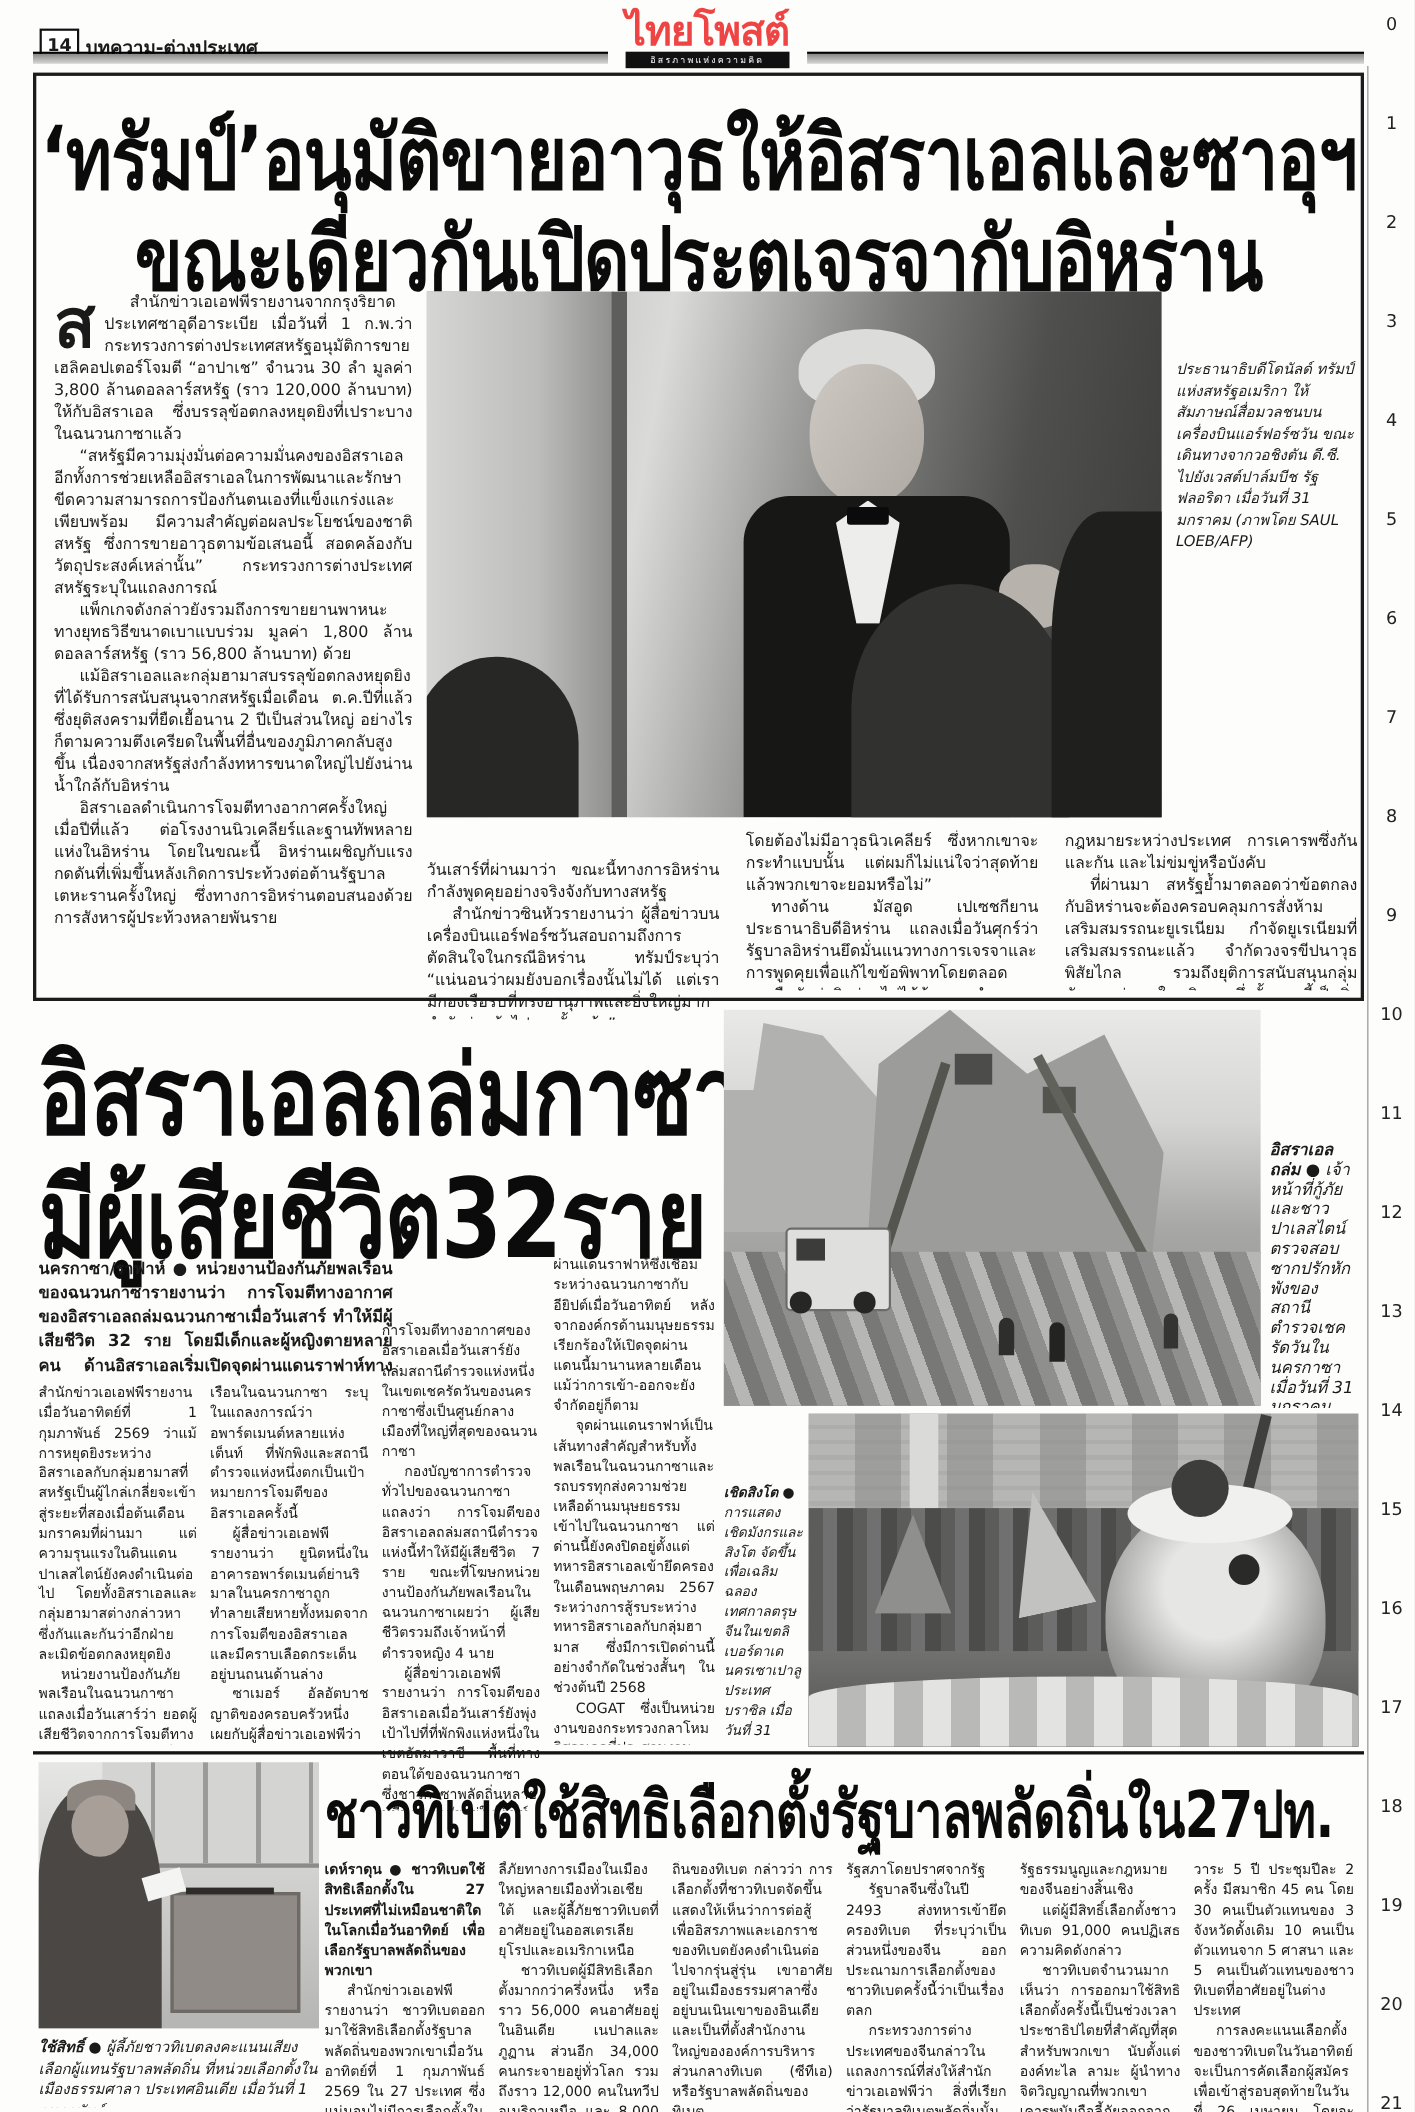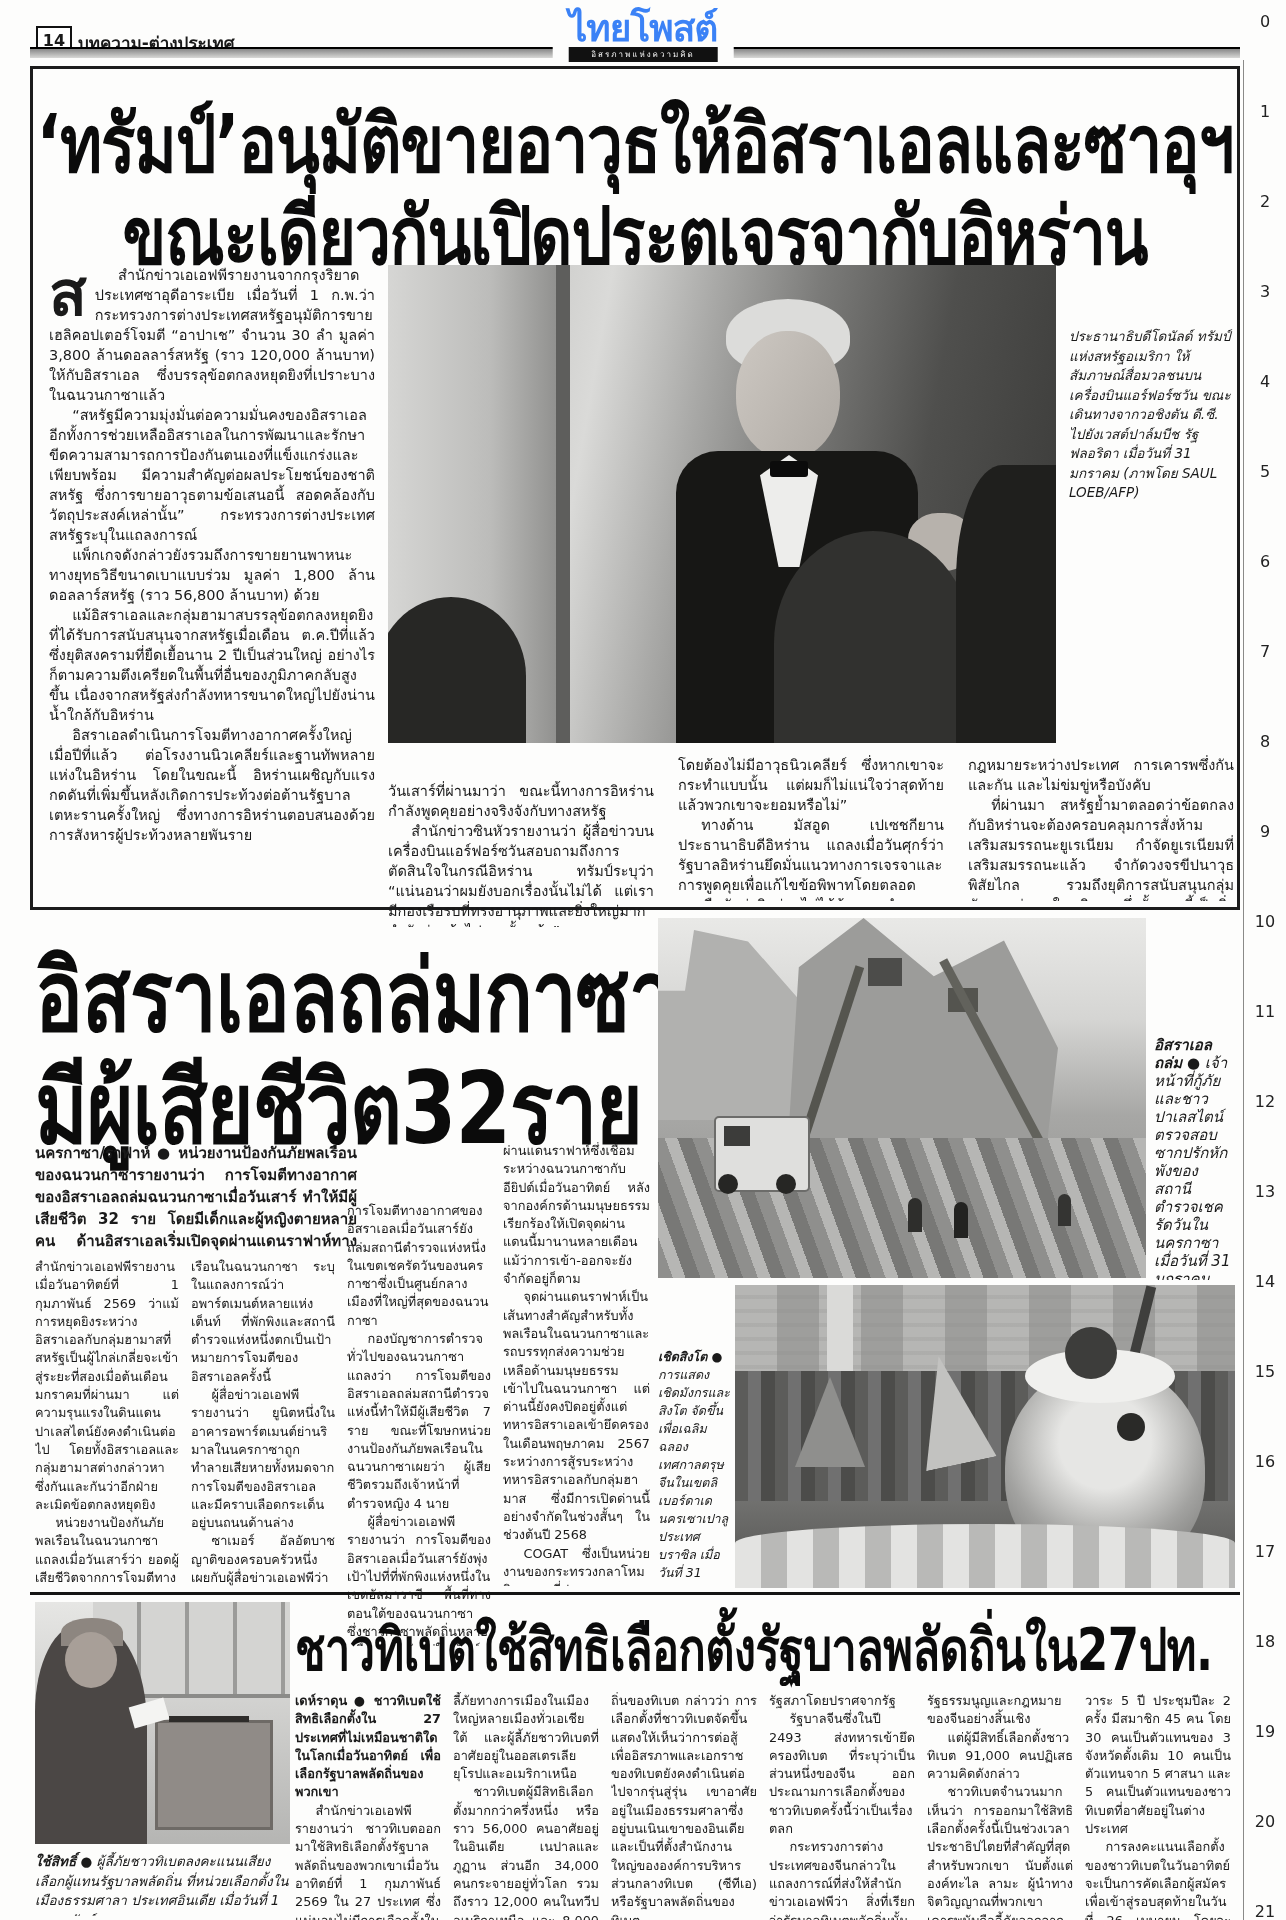--- a/index.html
+++ b/index.html
@@ -6,21 +6,21 @@
   .page{position:relative;width:1286px;height:1920px;background:#fdfdfc;overflow:hidden;
         font-family:"DejaVu Sans","Liberation Sans",sans-serif;color:#1a1a1a;}
   .abs{position:absolute;}
   
   .pagenum-box{left:36px;top:26px;width:32px;height:25px;border:2px solid #111;font-size:16px;
         font-weight:bold;text-align:center;line-height:25px;background:#fff;}
   .section-title{left:78px;top:29px;font-size:17px;font-weight:bold;}
   .header-rule{left:30px;top:47px;width:1210px;height:9px;border-top:2px solid #000;
         background:linear-gradient(#888,#d8d8d6);}
   .logo{left:50%;top:10px;transform:translateX(-50%);background:#fdfdfc;padding:0 16px;text-align:center;z-index:5;}
-  .logo-name{font-size:37px;font-weight:900;letter-spacing:-1px;color:#3b82f6;margin:0;line-height:1.05;}
+  .logo-name{font-size:37px;font-weight:900;letter-spacing:-1px;color:#ef4444;margin:0;line-height:1.05;}
   .logo-bar{background:#111;color:#fff;font-size:8px;letter-spacing:2px;padding:1px 4px;margin-top:-2px;}
   
   .v-rule{left:1243px;top:60px;width:1px;height:1860px;background:#8a8a88;}
   .ruler-mark{left:1248px;width:34px;text-align:center;font-size:16px;color:#222;}
   
   .headline{font-weight:900;white-space:nowrap;color:#0b0b0b;transform-origin:left top;letter-spacing:-1px;}
   .hl-center{transform-origin:center top;text-align:center;width:100%;}
   
   .a1box{left:30px;top:66px;width:1204px;height:838px;border:3px solid #1c1c1c;background:#fdfdfc;}
   .col{position:absolute;text-align:justify;overflow:hidden;}

